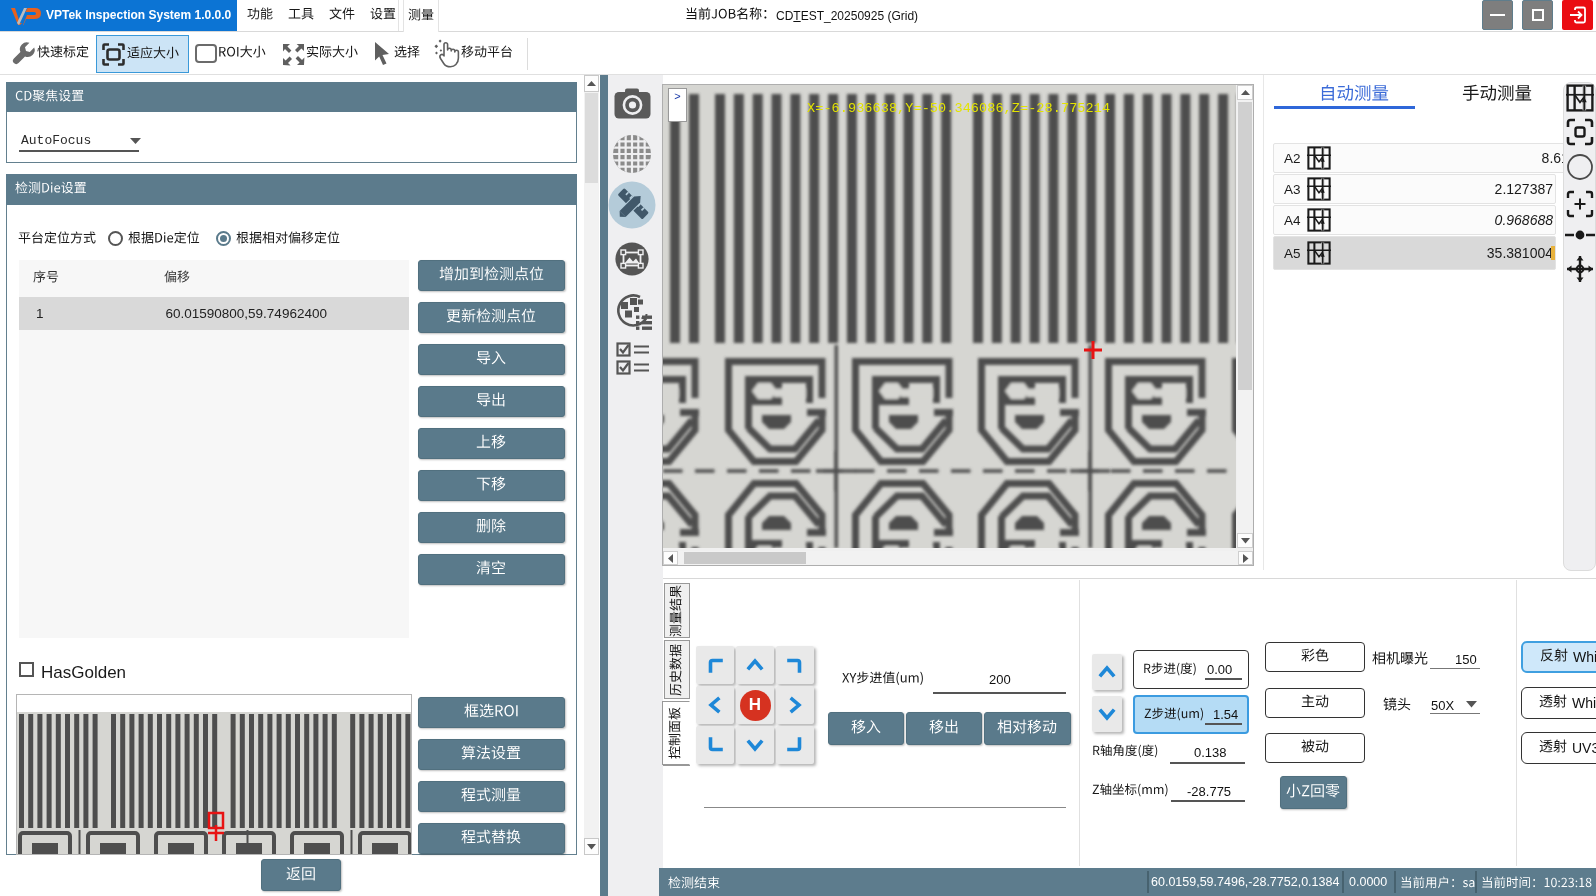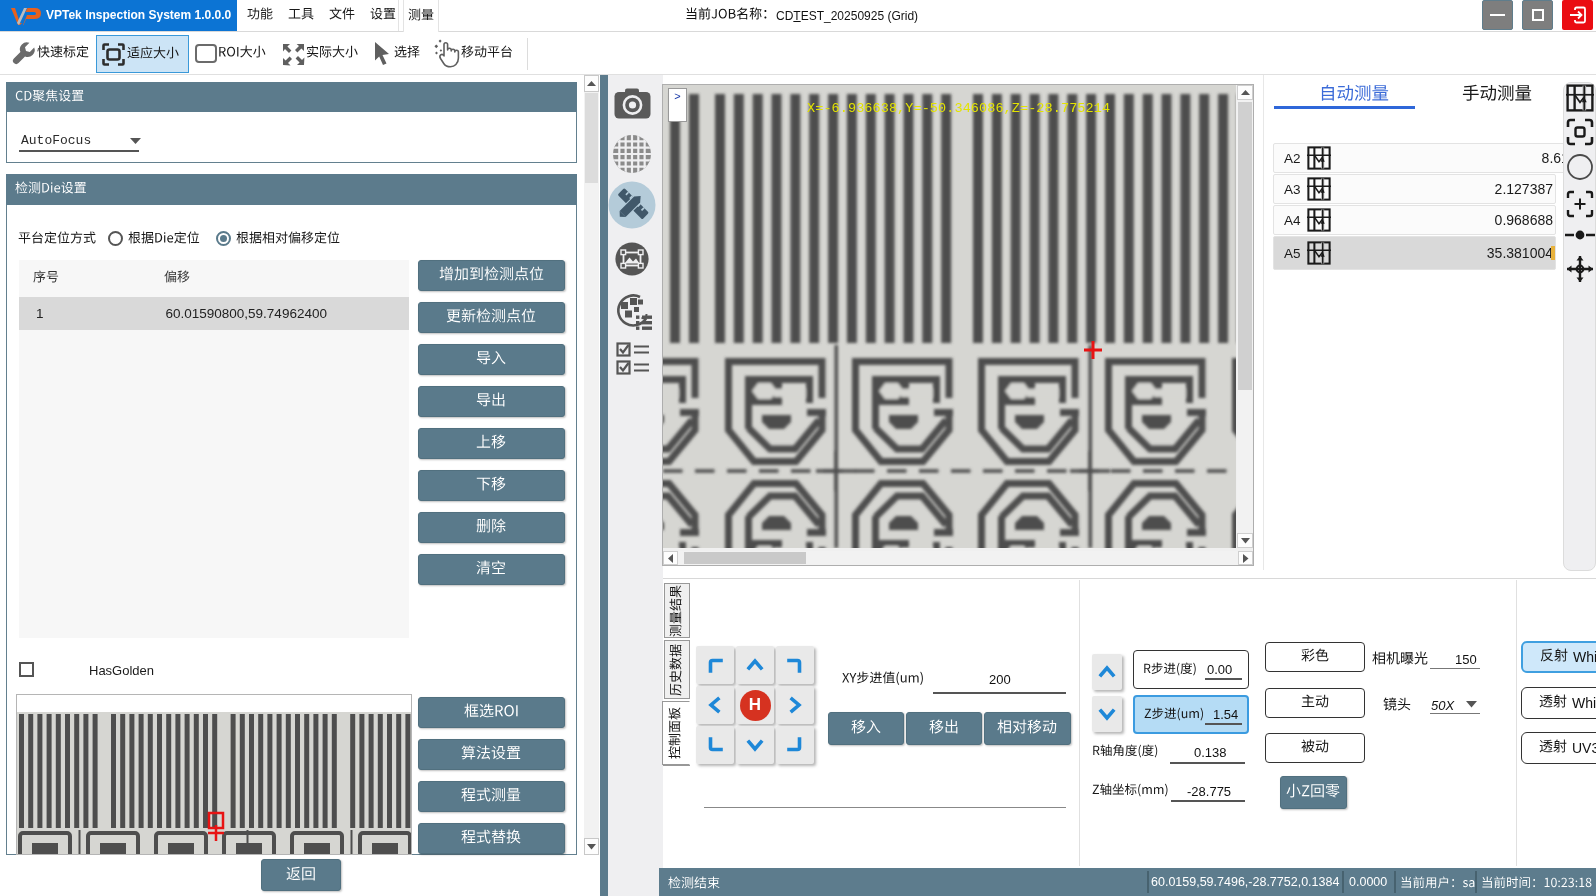--- a/index.html
+++ b/index.html
@@ -234,21 +234,21 @@
         <path transform="translate(0 13.2)" fill="#ffffff" d="M10.6 -10.9L10.6 -2.5L11.5 -2.5L11.5 -10.9ZM12.8 -12.3L12.8 -0.1C12.8 0.1 12.7 0.2 12.5 0.2C12.3 0.2 11.7 0.2 11.0 0.2C11.1 0.5 11.3 0.9 11.3 1.2C12.3 1.2 12.9 1.2 13.3 1.0C13.7 0.8 13.8 0.5 13.8 -0.1L13.8 -12.3ZM0.7 -6.8L0.7 -5.7L1.6 -5.7L1.6 -5.0C1.6 -3.1 1.5 -0.9 0.6 0.6C0.8 0.8 1.2 1.0 1.4 1.2C2.4 -0.4 2.6 -3.0 2.6 -5.0L2.6 -5.7L4.0 -5.7L4.0 -0.2C4.0 -0.0 3.9 0.0 3.8 0.0C3.6 0.0 3.1 0.1 2.6 0.0C2.7 0.3 2.8 0.8 2.9 1.0C3.6 1.0 4.2 1.0 4.5 0.8C4.8 0.7 4.9 0.3 4.9 -0.2L4.9 -5.7L6.0 -5.7L6.0 -5.6C6.0 -3.6 5.9 -1.1 5.1 0.7C5.3 0.8 5.7 1.0 5.9 1.2C6.8 -0.7 6.9 -3.5 6.9 -5.6L6.9 -5.7L8.3 -5.7L8.3 -0.2C8.3 0.0 8.2 0.0 8.1 0.1C7.9 0.1 7.4 0.1 6.9 0.0C7.0 0.3 7.2 0.8 7.2 1.0C8.0 1.0 8.5 1.0 8.8 0.8C9.1 0.7 9.2 0.4 9.2 -0.2L9.2 -5.7L10.0 -5.7L10.0 -6.8L9.2 -6.8L9.2 -12.1L6.0 -12.1L6.0 -6.8L4.9 -6.8L4.9 -12.1L1.6 -12.1L1.6 -6.8ZM2.6 -11.1L4.0 -11.1L4.0 -6.8L2.6 -6.8ZM6.9 -11.1L8.3 -11.1L8.3 -6.8L6.9 -6.8ZM22.1 -3.3C21.6 -2.2 20.8 -1.1 20.0 -0.3C20.3 -0.2 20.7 0.1 20.9 0.3C21.7 -0.5 22.5 -1.8 23.1 -3.0ZM26.5 -3.0C27.3 -2.0 28.2 -0.7 28.6 0.1L29.5 -0.4C29.1 -1.2 28.2 -2.5 27.3 -3.4ZM16.2 -12.0L16.2 1.2L17.2 1.2L17.2 -11.0L19.1 -11.0C18.8 -10.0 18.3 -8.6 17.8 -7.6C19.0 -6.4 19.3 -5.4 19.3 -4.5C19.3 -4.1 19.2 -3.7 18.9 -3.5C18.8 -3.4 18.6 -3.4 18.4 -3.3C18.2 -3.3 17.9 -3.3 17.5 -3.4C17.7 -3.1 17.8 -2.7 17.8 -2.4C18.1 -2.4 18.5 -2.4 18.9 -2.4C19.2 -2.4 19.5 -2.5 19.7 -2.7C20.1 -3.0 20.3 -3.6 20.3 -4.4C20.3 -5.4 20.0 -6.5 18.8 -7.7C19.4 -8.9 20.0 -10.4 20.4 -11.6L19.7 -12.0L19.5 -12.0ZM20.6 -5.2L20.6 -4.1L24.5 -4.1L24.5 -0.1C24.5 0.1 24.4 0.2 24.2 0.2C24.0 0.2 23.3 0.2 22.4 0.1C22.6 0.4 22.8 0.9 22.8 1.2C23.9 1.2 24.6 1.2 25.0 1.0C25.5 0.8 25.6 0.5 25.6 -0.1L25.6 -4.1L29.3 -4.1L29.3 -5.2L25.6 -5.2L25.6 -7.0L27.9 -7.0L27.9 -8.0L22.0 -8.0L22.0 -7.0L24.5 -7.0L24.5 -5.2ZM24.9 -12.7C23.9 -10.9 22.1 -9.2 20.2 -8.2C20.4 -8.0 20.7 -7.6 20.9 -7.4C22.4 -8.2 23.9 -9.5 25.0 -10.9C26.2 -9.4 27.5 -8.4 28.9 -7.5C29.0 -7.8 29.4 -8.2 29.6 -8.4C28.2 -9.2 26.8 -10.2 25.5 -11.8L25.9 -12.3Z"></path>
       </svg>
     </div>
 <div class="abs slatebtn" style="left:418px;top:554px;width:147px;height:31px;">
       <svg width="31" height="19" viewBox="0 0 31 19" style="display:block;">
         <path transform="translate(0 13.2)" fill="#ffffff" d="M1.2 -11.6C2.1 -11.1 3.1 -10.4 3.6 -9.9L4.3 -10.8C3.8 -11.3 2.7 -11.9 1.9 -12.3ZM0.5 -7.6C1.4 -7.1 2.5 -6.4 3.0 -5.9L3.7 -6.8C3.1 -7.3 2.0 -8.0 1.2 -8.4ZM1.0 0.3L2.0 1.0C2.7 -0.4 3.6 -2.3 4.2 -3.9L3.3 -4.6C2.6 -2.9 1.7 -0.9 1.0 0.3ZM6.5 -3.2L11.9 -3.2L11.9 -2.0L6.5 -2.0ZM6.5 -4.0L6.5 -5.1L11.9 -5.1L11.9 -4.0ZM8.6 -12.6L8.6 -11.4L4.8 -11.4L4.8 -10.6L8.6 -10.6L8.6 -9.6L5.1 -9.6L5.1 -8.8L8.6 -8.8L8.6 -7.7L4.2 -7.7L4.2 -6.9L14.2 -6.9L14.2 -7.7L9.7 -7.7L9.7 -8.8L13.3 -8.8L13.3 -9.6L9.7 -9.6L9.7 -10.6L13.7 -10.6L13.7 -11.4L9.7 -11.4L9.7 -12.6ZM5.4 -6.0L5.4 1.2L6.5 1.2L6.5 -1.2L11.9 -1.2L11.9 -0.1C11.9 0.1 11.8 0.2 11.6 0.2C11.4 0.2 10.7 0.2 9.9 0.2C10.1 0.4 10.2 0.9 10.3 1.1C11.3 1.1 12.0 1.1 12.4 1.0C12.8 0.8 13.0 0.5 13.0 -0.1L13.0 -6.0ZM23.5 -8.1C25.0 -7.3 27.0 -6.1 28.0 -5.4L28.8 -6.2C27.7 -6.9 25.6 -8.1 24.2 -8.8ZM20.8 -8.8C19.6 -7.8 18.0 -6.8 16.3 -6.2L16.9 -5.2C18.7 -6.0 20.3 -7.1 21.5 -8.2ZM16.2 -0.3L16.2 0.7L28.9 0.7L28.9 -0.3L23.1 -0.3L23.1 -4.1L27.4 -4.1L27.4 -5.1L17.7 -5.1L17.7 -4.1L21.9 -4.1L21.9 -0.3ZM21.4 -12.4C21.6 -11.9 21.9 -11.3 22.1 -10.8L16.1 -10.8L16.1 -7.4L17.2 -7.4L17.2 -9.7L27.7 -9.7L27.7 -7.8L28.9 -7.8L28.9 -10.8L23.5 -10.8C23.2 -11.3 22.9 -12.1 22.5 -12.7Z"></path>
       </svg>
     </div>
 
 <div class="abs" style="left:19px;top:662px;width:15px;height:15px;border:2px solid #555;background:#fff;"></div>
-<div class="abs" style="left:41px;top:663px;font-size:13px;color:#1a1a1a;margin-left:48px;">HasGolden</div>
+<div class="abs" style="left:41px;top:663px;font-size:17px;color:#1a1a1a;">HasGolden</div>
 
 <div class="abs" style="left:16px;top:694px;width:396px;height:161px;border:1px solid #b5b5b5;background:#fff;">
 <svg class="abs" style="left:0;top:17px;" width="394" height="142" viewBox="0 0 394 142">
 <rect width="394" height="142" fill="#d6d6d2"></rect>
 <g style="filter:blur(0.6px)">
 <rect x="2.0" y="2" width="5" height="114" fill="#4e4e4e"></rect>
           <rect x="11.2" y="2" width="5" height="114" fill="#4e4e4e"></rect>
           <rect x="20.4" y="2" width="5" height="114" fill="#4e4e4e"></rect>
           <rect x="29.6" y="2" width="5" height="114" fill="#4e4e4e"></rect>
           <rect x="38.8" y="2" width="5" height="114" fill="#4e4e4e"></rect>
@@ -580,21 +580,21 @@
         <svg width="24" height="24" viewBox="0 0 26 26">
 <rect x="1.5" y="1.5" width="23" height="23" fill="none" stroke="#1a1a1a" stroke-width="2.2"></rect>
 <line x1="8" y1="1.5" x2="8" y2="24.5" stroke="#1a1a1a" stroke-width="2.2"></line>
 <line x1="17" y1="1.5" x2="17" y2="24.5" stroke="#b9b9b9" stroke-width="3.4"></line>
 <line x1="17" y1="1.5" x2="17" y2="24.5" stroke="#1a1a1a" stroke-width="1.6"></line>
 <line x1="0" y1="10" x2="26" y2="10" stroke="#1a1a1a" stroke-width="1.6"></line>
 <path d="M8 10 L13 17 L17 12" fill="none" stroke="#1a1a1a" stroke-width="1.6"></path>
 <path d="M17 12 l2.2 5 l-4.5 0 Z" fill="#1a1a1a"></path>
 </svg>
       </span>
-<span style="font-size:14px;color:#1a1a1a;margin-left:auto;margin-right:2px;">0.968688</span>
+<span style="font-size:14px;color:#1a1a1a;margin-left:auto;margin-right:2px;font-style:italic;">0.968688</span>
     </div>
 <div class="abs" style="left:1273px;top:236px;width:283px;height:34px;background:#d9d9d9;border:1px solid #e3e3e3;border-radius:2px;display:flex;align-items:center;overflow:hidden;">
 <span style="font-size:13.5px;color:#1a1a1a;margin-left:10px;width:21px;">A5</span>
 <span style="margin-left:2px;display:flex;">
         <svg width="24" height="24" viewBox="0 0 26 26">
 <rect x="1.5" y="1.5" width="23" height="23" fill="none" stroke="#1a1a1a" stroke-width="2.2"></rect>
 <line x1="8" y1="1.5" x2="8" y2="24.5" stroke="#1a1a1a" stroke-width="2.2"></line>
 <line x1="17" y1="1.5" x2="17" y2="24.5" stroke="#b9b9b9" stroke-width="3.4"></line>
 <line x1="17" y1="1.5" x2="17" y2="24.5" stroke="#1a1a1a" stroke-width="1.6"></line>
 <line x1="0" y1="10" x2="26" y2="10" stroke="#1a1a1a" stroke-width="1.6"></line>
@@ -805,21 +805,21 @@
         <path transform="translate(0 12.3)" fill="#1a1a1a" d="M7.6 -6.6L11.9 -6.6L11.9 -4.2L7.6 -4.2ZM7.6 -7.6L7.6 -9.9L11.9 -9.9L11.9 -7.6ZM7.6 -3.2L11.9 -3.2L11.9 -0.8L7.6 -0.8ZM6.6 -10.9L6.6 1.0L7.6 1.0L7.6 0.2L11.9 0.2L11.9 1.0L13.0 1.0L13.0 -10.9ZM3.0 -11.8L3.0 -8.8L0.7 -8.8L0.7 -7.8L2.9 -7.8C2.4 -5.8 1.4 -3.6 0.4 -2.5C0.6 -2.2 0.8 -1.8 1.0 -1.5C1.7 -2.5 2.5 -4.0 3.0 -5.6L3.0 1.1L4.0 1.1L4.0 -5.3C4.5 -4.6 5.2 -3.7 5.4 -3.3L6.1 -4.1C5.8 -4.5 4.5 -6.0 4.0 -6.5L4.0 -7.8L6.0 -7.8L6.0 -8.8L4.0 -8.8L4.0 -11.8ZM21.0 -11.0L21.0 -6.5C21.0 -4.3 20.8 -1.5 18.9 0.4C19.1 0.6 19.5 0.9 19.7 1.1C21.7 -1.0 22.0 -4.1 22.0 -6.5L22.0 -10.0L24.6 -10.0L24.6 -1.0C24.6 0.3 24.7 0.5 24.9 0.7C25.2 0.9 25.5 1.0 25.7 1.0C25.9 1.0 26.2 1.0 26.5 1.0C26.8 1.0 27.0 0.9 27.2 0.8C27.4 0.6 27.5 0.4 27.6 0.0C27.6 -0.4 27.7 -1.4 27.7 -2.2C27.4 -2.3 27.1 -2.4 26.9 -2.6C26.9 -1.7 26.9 -1.0 26.8 -0.6C26.8 -0.3 26.8 -0.2 26.7 -0.1C26.6 -0.0 26.5 0.0 26.4 0.0C26.3 0.0 26.1 0.0 26.0 0.0C25.9 0.0 25.8 -0.0 25.8 -0.1C25.7 -0.1 25.7 -0.4 25.7 -0.9L25.7 -11.0ZM17.1 -11.8L17.1 -8.8L14.7 -8.8L14.7 -7.8L16.9 -7.8C16.4 -5.8 15.4 -3.6 14.4 -2.5C14.6 -2.2 14.8 -1.8 14.9 -1.5C15.7 -2.5 16.5 -4.0 17.1 -5.7L17.1 1.1L18.1 1.1L18.1 -5.3C18.6 -4.6 19.3 -3.8 19.6 -3.3L20.2 -4.1C19.9 -4.5 18.6 -6.0 18.1 -6.5L18.1 -7.8L20.1 -7.8L20.1 -8.8L18.1 -8.8L18.1 -11.8ZM34.5 -9.1L39.5 -9.1L39.5 -8.2L34.5 -8.2ZM34.5 -10.6L39.5 -10.6L39.5 -9.7L34.5 -9.7ZM34.3 -2.4C34.7 -2.1 35.1 -1.6 35.3 -1.3L36.0 -1.7C35.8 -2.1 35.3 -2.5 34.9 -2.8ZM31.5 -5.8L31.5 -2.6L29.9 -2.6L29.9 -5.8ZM31.5 -6.7L29.9 -6.7L29.9 -9.8L31.5 -9.8ZM29.0 -10.8L29.0 -0.5L29.9 -0.5L29.9 -1.6L32.4 -1.6L32.4 -10.8ZM33.2 -6.7L33.2 -5.9L34.9 -5.9L34.9 -4.9L32.8 -4.9L32.8 -4.1L34.7 -4.1C34.1 -3.5 33.2 -2.9 32.4 -2.6C32.5 -2.5 32.8 -2.2 32.9 -2.0C33.9 -2.4 35.1 -3.3 35.8 -4.1L38.4 -4.1C39.0 -3.3 40.1 -2.4 40.9 -1.9C41.0 -2.1 41.3 -2.4 41.5 -2.6C40.8 -2.9 39.9 -3.5 39.4 -4.1L41.3 -4.1L41.3 -4.9L39.2 -4.9L39.2 -5.9L40.9 -5.9L40.9 -6.7L39.2 -6.7L39.2 -7.5L40.5 -7.5L40.5 -11.3L33.5 -11.3L33.5 -7.5L34.9 -7.5L34.9 -6.7ZM35.8 -7.5L38.3 -7.5L38.3 -6.7L35.8 -6.7ZM35.8 -4.9L35.8 -5.9L38.3 -5.9L38.3 -4.9ZM39.1 -2.8C38.8 -2.5 38.2 -1.9 37.8 -1.5L37.5 -1.6L37.5 -3.7L36.5 -3.7L36.5 -1.6C35.1 -1.1 33.6 -0.5 32.6 -0.2L33.0 0.6C34.0 0.2 35.3 -0.3 36.5 -0.9L36.5 0.2C36.5 0.3 36.5 0.3 36.3 0.4C36.1 0.4 35.6 0.4 35.0 0.4C35.1 0.6 35.2 0.9 35.3 1.1C36.1 1.1 36.7 1.1 37.0 1.0C37.4 0.9 37.5 0.6 37.5 0.2L37.5 -0.8C38.5 -0.4 39.7 0.2 40.3 0.6L40.9 -0.1C40.3 -0.4 39.4 -0.8 38.5 -1.2C38.9 -1.6 39.3 -2.0 39.8 -2.4ZM43.9 -10.7C44.6 -9.6 45.3 -8.1 45.6 -7.2L46.6 -7.6C46.3 -8.6 45.6 -10.0 44.9 -11.1ZM53.1 -11.2C52.7 -10.1 52.0 -8.6 51.4 -7.6L52.3 -7.3C52.9 -8.2 53.6 -9.6 54.2 -10.8ZM48.4 -11.8L48.4 -6.4L42.8 -6.4L42.8 -5.4L46.5 -5.4C46.3 -2.8 45.8 -0.8 42.5 0.2C42.7 0.4 43.0 0.9 43.1 1.1C46.7 -0.0 47.4 -2.3 47.6 -5.4L50.2 -5.4L50.2 -0.4C50.2 0.8 50.6 1.1 51.8 1.1C52.1 1.1 53.6 1.1 53.8 1.1C55.0 1.1 55.3 0.5 55.4 -1.8C55.1 -1.9 54.7 -2.1 54.5 -2.3C54.4 -0.2 54.3 0.1 53.8 0.1C53.4 0.1 52.2 0.1 51.9 0.1C51.4 0.1 51.3 0.0 51.3 -0.4L51.3 -5.4L55.3 -5.4L55.3 -6.4L49.5 -6.4L49.5 -11.8Z"></path>
       </svg>
     </div>
 <div class="abs" style="left:1455px;top:652px;font-size:13px;color:#111;">150</div>
 <div class="abs" style="left:1430px;top:668px;width:50px;height:1px;background:#777;"></div>
 <div class="abs" style="left:1383px;top:697px;">
       <svg width="29" height="18" viewBox="0 0 29 18" style="display:block;">
         <path transform="translate(0 12.3)" fill="#1a1a1a" d="M7.4 -4.2L11.7 -4.2L11.7 -3.3L7.4 -3.3ZM7.4 -5.9L11.7 -5.9L11.7 -4.9L7.4 -4.9ZM8.8 -11.6L9.2 -10.7L6.2 -10.7L6.2 -9.9L13.0 -9.9L13.0 -10.7L10.2 -10.7C10.1 -11.1 9.9 -11.5 9.7 -11.8ZM11.0 -9.7C10.8 -9.3 10.6 -8.7 10.4 -8.2L8.0 -8.2L8.7 -8.4C8.7 -8.8 8.4 -9.4 8.2 -9.8L7.4 -9.6C7.6 -9.2 7.7 -8.6 7.8 -8.2L5.8 -8.2L5.8 -7.3L13.3 -7.3L13.3 -8.2L11.3 -8.2L11.9 -9.5ZM6.5 -6.6L6.5 -2.6L7.8 -2.6C7.7 -0.8 7.2 -0.1 4.9 0.4C5.1 0.5 5.4 0.9 5.5 1.2C8.0 0.6 8.7 -0.4 8.8 -2.6L10.1 -2.6L10.1 -0.2C10.1 0.7 10.3 1.0 11.2 1.0C11.4 1.0 12.2 1.0 12.4 1.0C13.2 1.0 13.4 0.6 13.5 -1.0C13.3 -1.0 12.9 -1.1 12.7 -1.3C12.7 -0.0 12.6 0.1 12.3 0.1C12.1 0.1 11.5 0.1 11.4 0.1C11.1 0.1 11.0 0.1 11.0 -0.2L11.0 -2.6L12.7 -2.6L12.7 -6.6ZM2.5 -11.7C2.0 -10.4 1.3 -9.2 0.5 -8.3C0.7 -8.1 1.0 -7.6 1.0 -7.4C1.5 -7.9 2.0 -8.5 2.4 -9.2L5.3 -9.2L5.3 -10.2L2.9 -10.2C3.1 -10.6 3.2 -11.0 3.4 -11.5ZM0.8 -4.8L0.8 -3.9L2.7 -3.9L2.7 -1.2C2.7 -0.6 2.2 -0.1 1.9 0.1C2.1 0.3 2.4 0.7 2.5 1.0C2.7 0.7 3.1 0.5 5.6 -1.1C5.5 -1.3 5.4 -1.7 5.4 -2.0L3.7 -1.0L3.7 -3.9L5.5 -3.9L5.5 -4.8L3.7 -4.8L3.7 -6.7L5.1 -6.7L5.1 -7.7L1.4 -7.7L1.4 -6.7L2.7 -6.7L2.7 -4.8ZM21.5 -2.3C23.4 -1.4 25.4 -0.1 26.5 0.9L27.2 0.1C26.0 -0.9 24.0 -2.2 22.1 -3.1ZM16.7 -10.4C17.8 -10.0 19.2 -9.2 19.9 -8.7L20.5 -9.5C19.8 -10.1 18.4 -10.7 17.3 -11.1ZM15.4 -7.8C16.6 -7.4 17.9 -6.6 18.6 -6.0L19.3 -6.9C18.6 -7.4 17.2 -8.1 16.1 -8.6ZM14.8 -5.3L14.8 -4.4L20.8 -4.4C20.0 -2.2 18.4 -0.7 14.8 0.2C15.0 0.4 15.3 0.8 15.4 1.1C19.4 0.1 21.1 -1.8 21.9 -4.4L27.2 -4.4L27.2 -5.3L22.1 -5.3C22.5 -7.2 22.5 -9.3 22.5 -11.6L21.4 -11.6C21.4 -9.2 21.4 -7.1 21.0 -5.3Z"></path>
       </svg>
     </div>
-<div class="abs" style="left:1431px;top:698px;font-size:13px;color:#111;font-style:italic;">50X</div>
+<div class="abs" style="left:1431px;top:698px;font-size:13px;color:#111;">50X</div>
 <svg class="abs" style="left:1466px;top:701px;" width="11" height="7">
       <path d="M0 0 H11 L5.5 6.5 Z" fill="#555"></path>
     </svg>
 <div class="abs" style="left:1430px;top:713px;width:50px;height:1px;background:#777;"></div>
 <div class="abs" style="left:1516px;top:580px;width:1px;height:286px;background:#e0e0e0;"></div>
 <div class="abs" style="left:1521px;top:641px;width:112px;height:32px;background:#cfe8fa;border:2px solid #3f9fe0;border-radius:6px;display:flex;align-items:center;">
       <span style="margin-left:17px;display:flex;align-items:center;gap:4px;">
         <svg width="29" height="18" viewBox="0 0 29 18" style="display:block;">
           <path transform="translate(0 12.3)" fill="#1a1a1a" d="M11.3 -11.6C9.2 -11.1 5.5 -10.7 2.4 -10.6L2.4 -6.8C2.4 -4.6 2.2 -1.6 0.8 0.5C1.0 0.7 1.5 1.0 1.7 1.2C3.1 -1.0 3.4 -4.2 3.4 -6.5L4.4 -6.5C5.0 -4.6 5.9 -3.1 7.2 -1.9C5.9 -1.0 4.5 -0.3 3.0 0.1C3.2 0.3 3.5 0.8 3.6 1.1C5.2 0.6 6.7 -0.1 8.0 -1.1C9.2 -0.2 10.7 0.5 12.5 1.0C12.6 0.7 12.9 0.3 13.1 0.1C11.4 -0.3 10.0 -1.0 8.8 -1.8C10.2 -3.2 11.3 -4.9 11.9 -7.2L11.2 -7.5L11.0 -7.5L3.4 -7.5L3.4 -9.7C6.5 -9.8 9.9 -10.2 12.1 -10.8ZM10.6 -6.5C10.0 -4.9 9.1 -3.6 8.0 -2.5C6.8 -3.6 6.0 -4.9 5.4 -6.5ZM21.5 -5.9C22.2 -4.9 22.8 -3.5 23.1 -2.6L24.0 -3.0C23.7 -3.9 23.0 -5.2 22.3 -6.3ZM16.7 -7.4L19.5 -7.4L19.5 -6.2L16.7 -6.2ZM16.7 -8.2L16.7 -9.4L19.5 -9.4L19.5 -8.2ZM16.7 -5.5L19.5 -5.5L19.5 -4.3L16.7 -4.3ZM14.7 -4.3L14.7 -3.3L18.3 -3.3C17.3 -2.1 15.9 -1.0 14.4 -0.3C14.6 -0.1 15.0 0.3 15.1 0.5C16.8 -0.4 18.3 -1.7 19.4 -3.3L19.5 -3.3L19.5 -0.1C19.5 0.1 19.4 0.2 19.2 0.2C19.0 0.2 18.3 0.2 17.6 0.2C17.7 0.5 17.9 0.9 17.9 1.1C18.9 1.1 19.5 1.1 19.9 1.0C20.3 0.8 20.4 0.5 20.4 -0.1L20.4 -10.2L18.2 -10.2C18.4 -10.6 18.6 -11.1 18.8 -11.6L17.7 -11.8C17.6 -11.3 17.4 -10.7 17.2 -10.2L15.7 -10.2L15.7 -4.3ZM24.9 -11.7L24.9 -8.5L21.0 -8.5L21.0 -7.5L24.9 -7.5L24.9 -0.2C24.9 0.1 24.8 0.1 24.5 0.1C24.3 0.1 23.5 0.1 22.7 0.1C22.8 0.4 23.0 0.8 23.0 1.1C24.2 1.1 24.9 1.1 25.3 0.9C25.7 0.8 25.9 0.5 25.9 -0.2L25.9 -7.5L27.4 -7.5L27.4 -8.5L25.9 -8.5L25.9 -11.7Z"></path>
         </svg>

